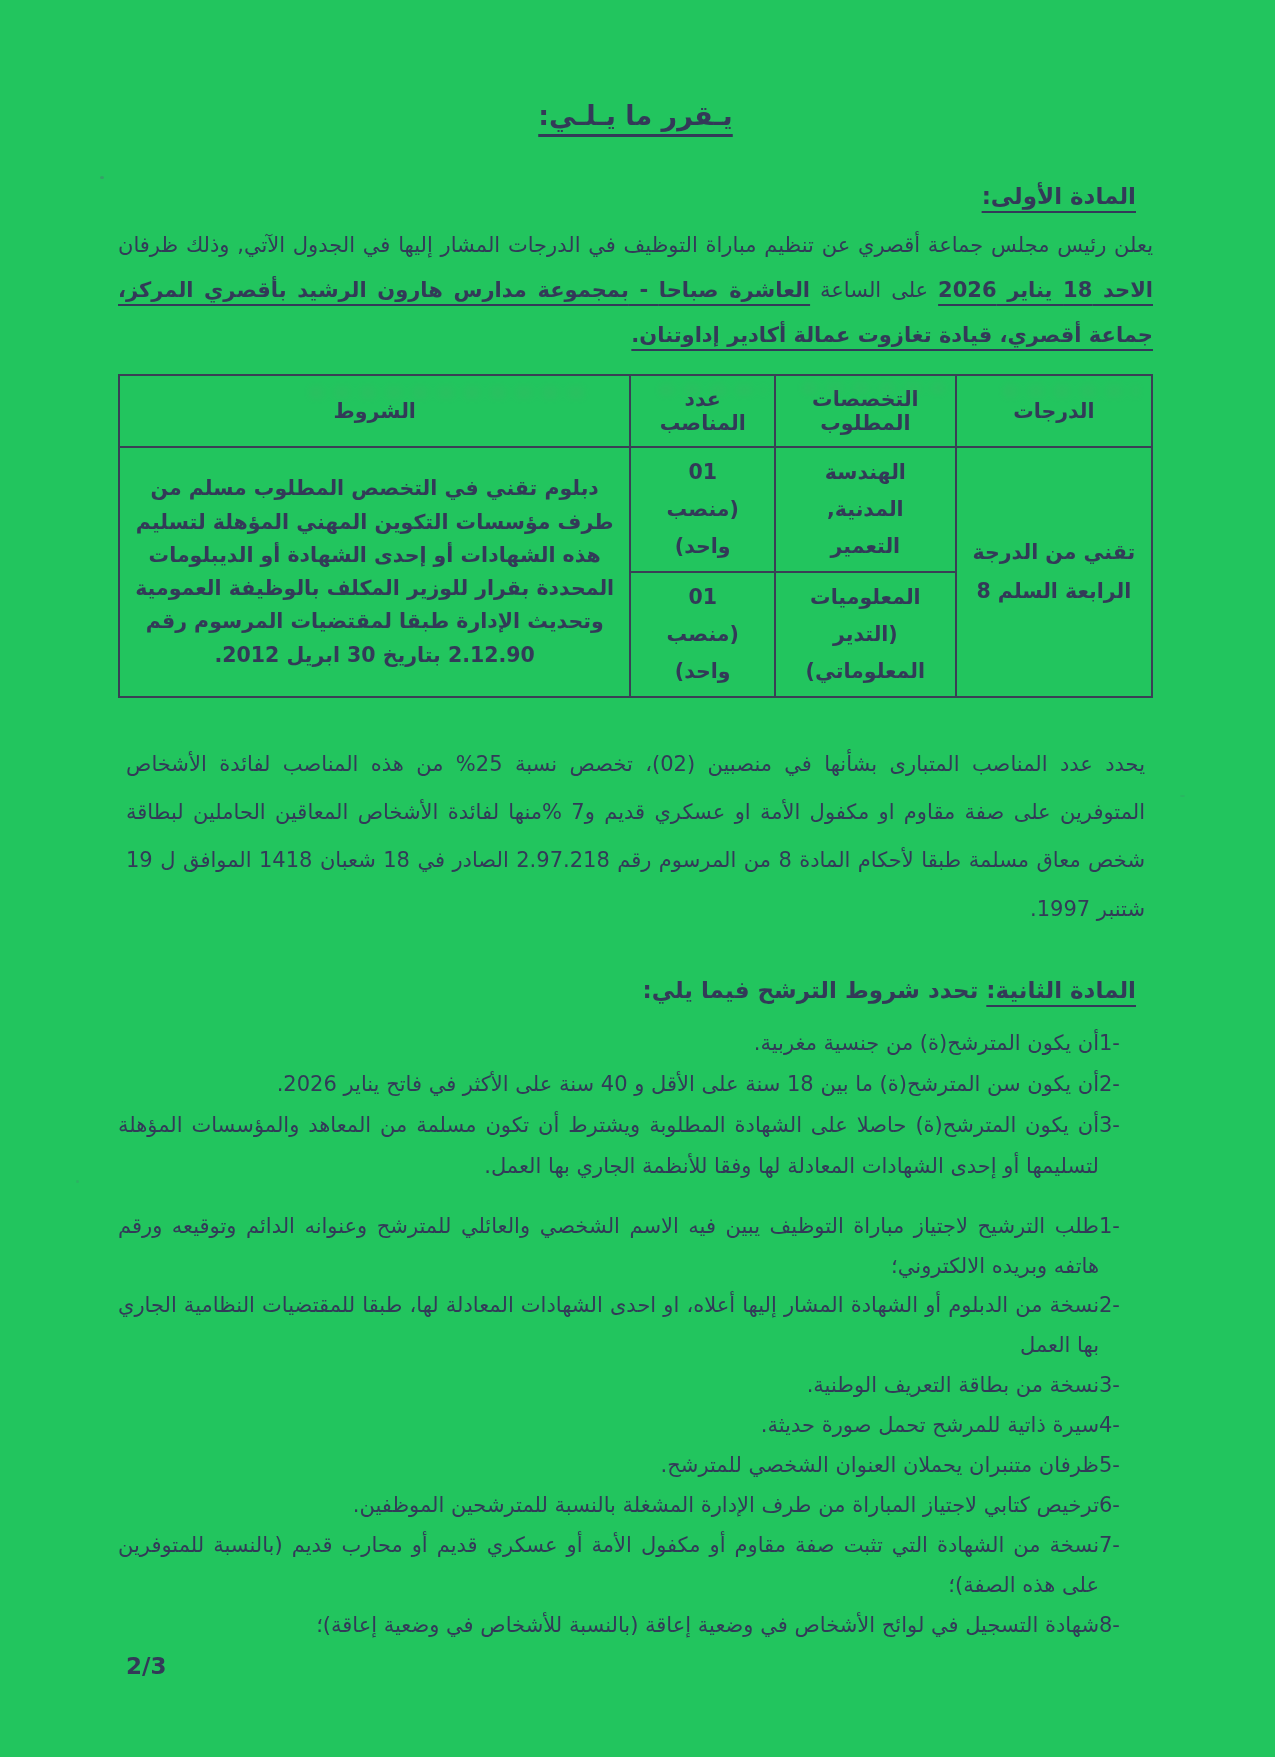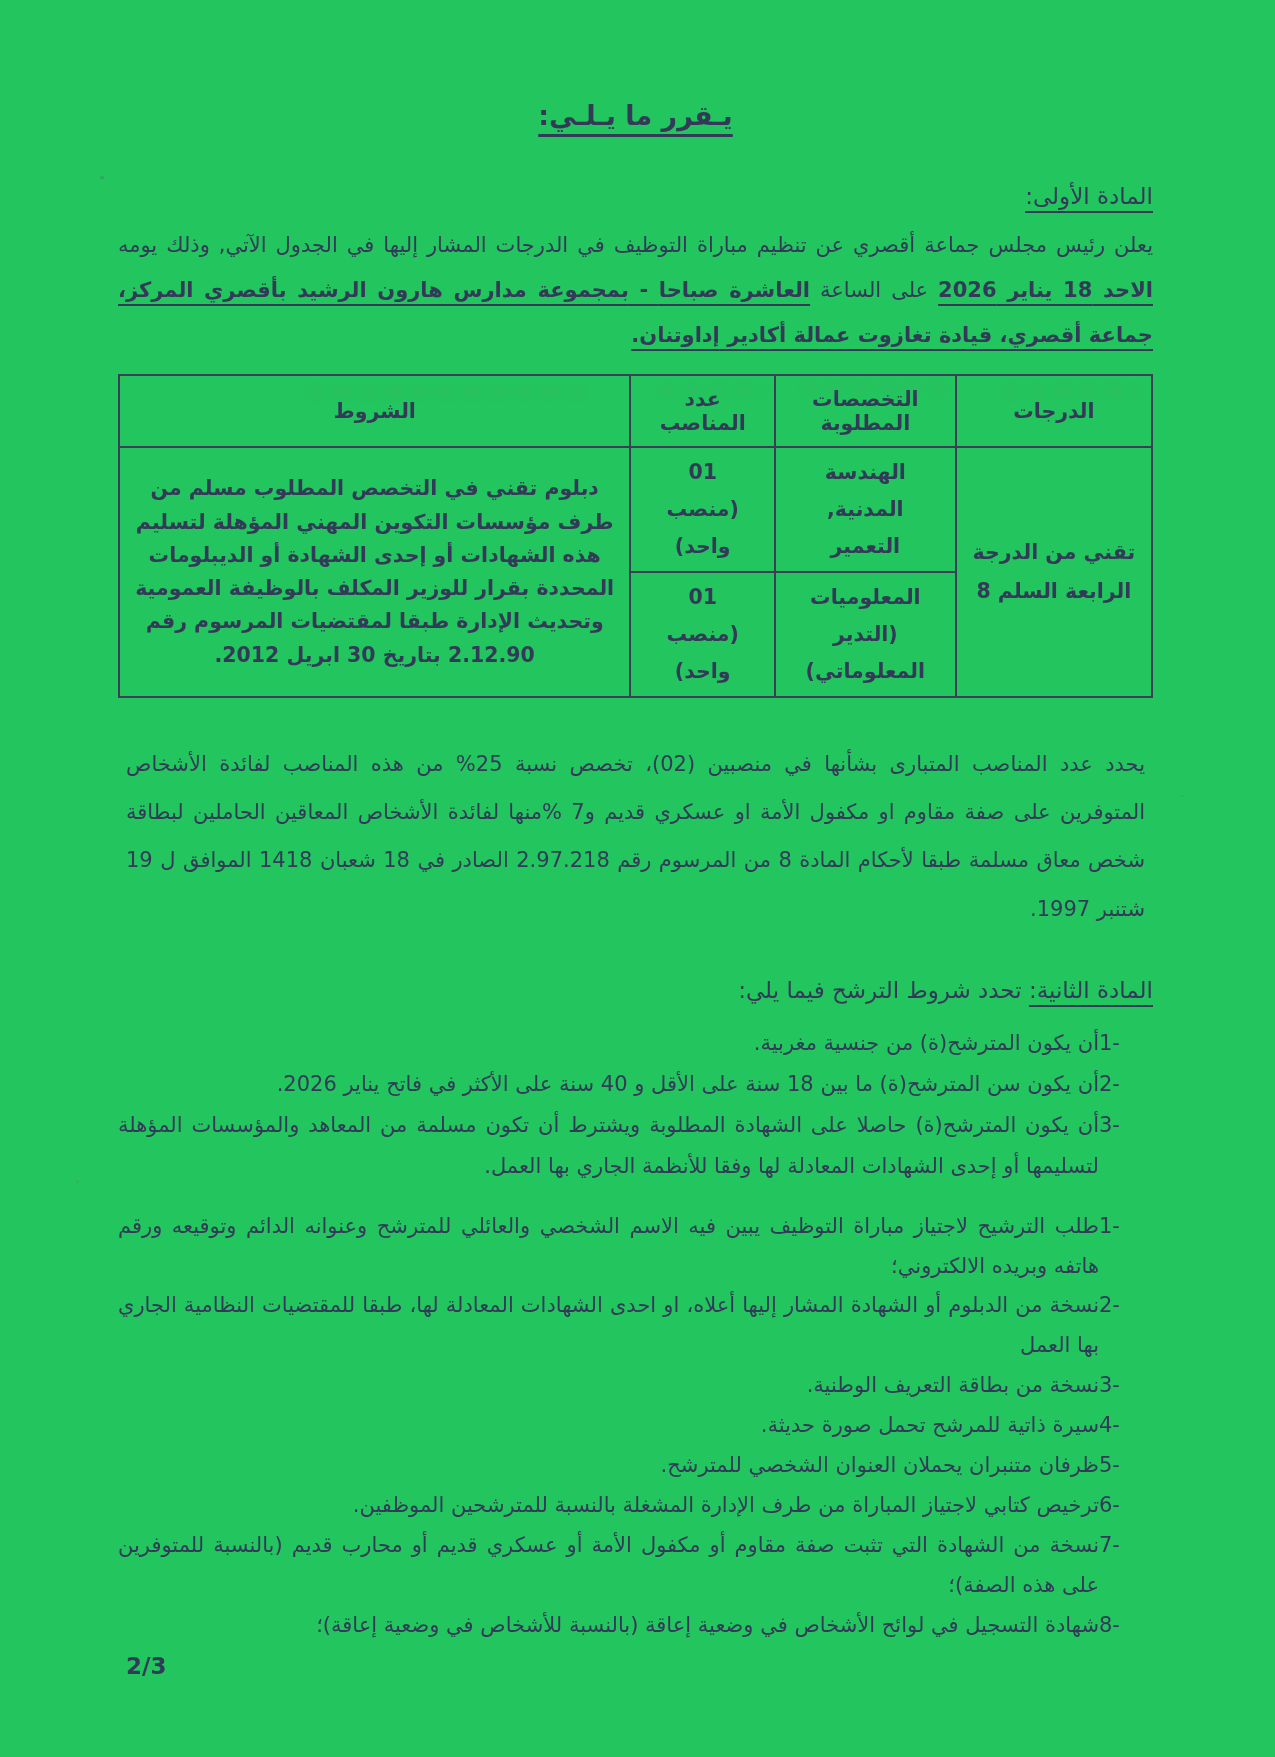--- a/index.html
+++ b/index.html
@@ -25,22 +25,22 @@
     font-weight:bold;
     text-decoration:underline;
     text-decoration-thickness:2.5px;
     text-underline-offset:9px;
     text-decoration-skip-ink:none;
     letter-spacing:1px;
     margin:0 0 52px 0;
   }
   .article-heading{
     font-size:23px;
-    font-weight:normal;
-    margin:0 0 14px 0;
+    font-weight:bold;
+    margin:0 17px 14px 0;
   }
   .article-heading .u{
     text-decoration:underline;
     text-decoration-thickness:2px;
     text-underline-offset:7px;
     text-decoration-skip-ink:none;
   }
   
   .para{
     font-size:21px;
@@ -145,33 +145,33 @@
   <span class="speck s1"></span>
   <span class="speck s2"></span>
   <span class="speck s3"></span>
 
   <div class="content">
 
     <h1 class="decision-title">يـقرر ما يـلـي:</h1>
 
     <h2 class="article-heading"><span class="u">المادة الأولى:</span></h2>
 
-    <p class="para"><span>يعلن رئيس مجلس جماعة أقصري عن تنظيم مباراة التوظيف في الدرجات المشار إليها في الجدول الآتي, وذلك يومه </span><span class="bu">الاحد 18 يناير 2026</span><span> على الساعة </span><span class="bu">العاشرة صباحا</span><span class="bu"> - </span><span class="bu">بمجموعة مدارس هارون الرشيد بأقصري المركز، جماعة أقصري، قيادة تغازوت عمالة أكادير إداوتنان.</span></p>
+    <p class="para"><span>يعلن رئيس مجلس جماعة أقصري عن تنظيم مباراة التوظيف في الدرجات المشار إليها في الجدول الآتي, وذلك ظرفان </span><span class="bu">الاحد 18 يناير 2026</span><span> على الساعة </span><span class="bu">العاشرة صباحا</span><span class="bu"> - </span><span class="bu">بمجموعة مدارس هارون الرشيد بأقصري المركز، جماعة أقصري، قيادة تغازوت عمالة أكادير إداوتنان.</span></p>
 
     <table class="positions-table">
       <colgroup>
         <col class="col-grades">
           <col class="col-spec">
           <col class="col-pos">
           <col class="col-cond">
       </colgroup>
       <thead>
         <tr>
           <th><span class="bleed" style="top:8px;right:12px;width:70%;height:14px;"></span><span>الدرجات</span></th>
-          <th><span class="bleed" style="top:6px;right:10px;width:80%;height:12px;"></span><span>التخصصات المطلوبة</span></th>
+          <th><span class="bleed" style="top:6px;right:10px;width:80%;height:12px;"></span><span>التخصصات المطلوب</span></th>
           <th><span class="bleed" style="top:8px;right:8px;width:75%;height:12px;"></span><span>عدد المناصب</span></th>
           <th><span class="bleed" style="top:10px;right:40px;width:55%;height:13px;"></span><span>الشروط</span></th>
         </tr>
       </thead>
       <tbody>
         <tr class="row-top">
           <td rowspan="2" style="line-height:1.9;">تقني من الدرجة الرابعة السلم 8</td>
           <td class="two-line">
             <div>الهندسة المدنية,</div>
             <div>التعمير</div>

